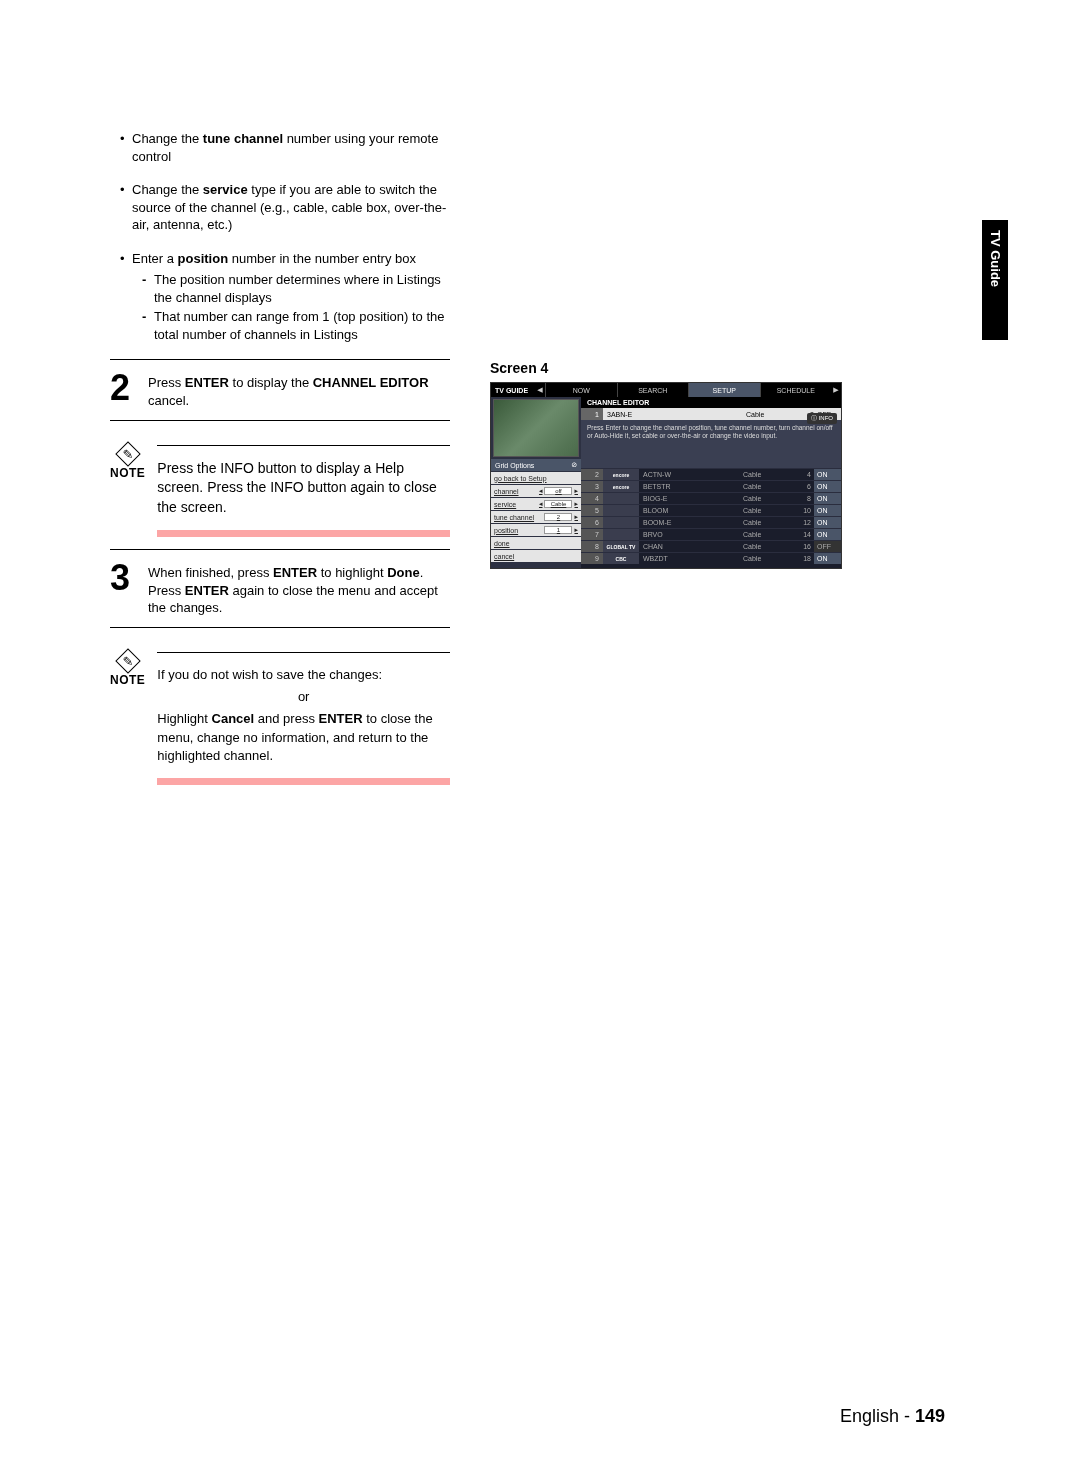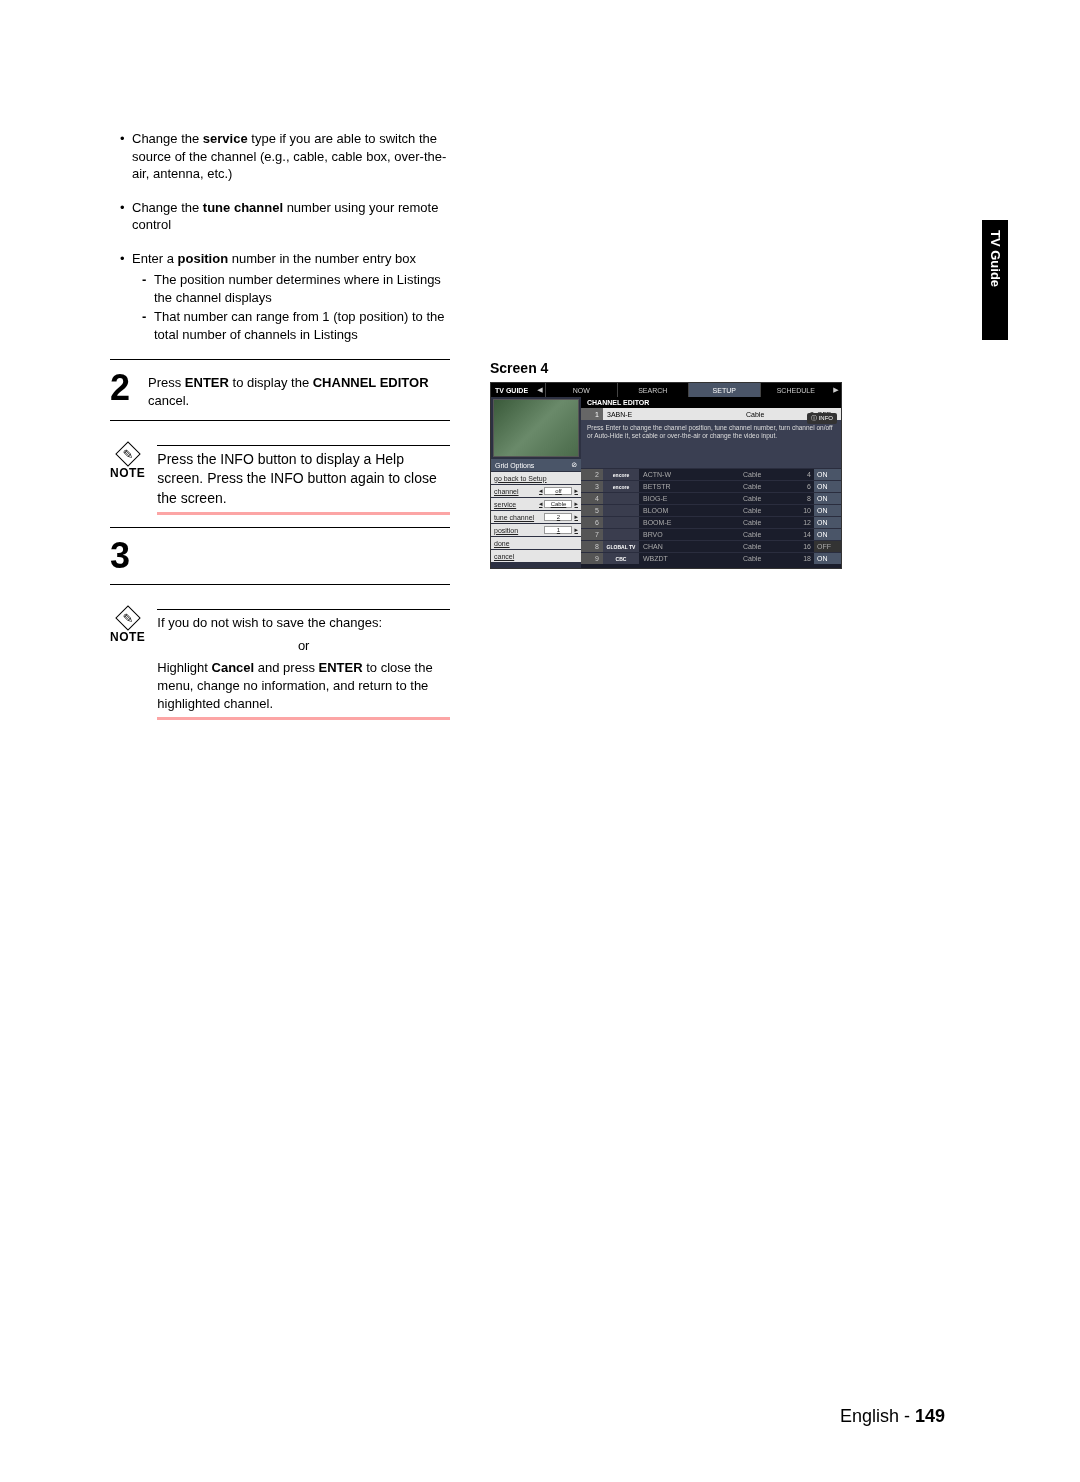--- a/index.html
+++ b/index.html
@@ -131,22 +131,22 @@
     font-size: 13px;
   }
   .note-label {
     font-size: 12px;
     font-weight: bold;
     letter-spacing: 0.5px;
   }
   .note-body {
     flex: 1;
     border-top: 1px solid #000;
-    border-bottom: 3px solid #fca5a5;
-    padding: 4px 0;
+    border-bottom: 7px solid #fca5a5;
+    padding: 13px 0;
     line-height: 1.4;
   }
   .note-body .or {
     text-align: center;
     margin: 4px 0;
   }
   .screen-label {
     font-size: 14px;
     font-weight: bold;
     margin-bottom: 6px;
@@ -310,24 +310,24 @@
 </head>
 <body>
 
 <div class="page">
   <div class="side-tab">TV Guide</div>
 
   <div class="columns">
     <div class="left-col">
       <ul class="bulleted">
         <li>
-          <span>Change the </span><b>service</b><span> type if you are able to switch the source of the channel (e.g., cable, cable box, over-the-air, antenna, etc.)</span>
+          <span>Change the </span><b>tune channel</b><span> number using your remote control</span>
         </li>
         <li>
-          <span>Change the </span><b>tune channel</b><span> number using your remote control</span>
+          <span>Change the </span><b>service</b><span> type if you are able to switch the source of the channel (e.g., cable, cable box, over-the-air, antenna, etc.)</span>
         </li>
         <li>
           <span>Enter a </span><b>position</b><span> number in the number entry box</span>
           <ul class="dashed">
             <li>The position number determines where in Listings the channel displays</li>
             <li>That number can range from 1 (top position) to the total number of channels in Listings</li>
           </ul>
         </li>
       </ul>
 
@@ -345,20 +345,24 @@
             </div>
           <div class="note-label">NOTE</div>
         </div>
         <div class="note-body">
           <span style="font-size:14px;">Press the INFO button to display a Help screen. Press the INFO button again to close the screen.</span>
         </div>
       </div>
 
       <div class="step-block">
         <div class="step-num">3</div>
+        <div class="step-text">
+          <span>When finished, press </span><b>ENTER</b><span> to highlight </span><b>Done</b><span>.</span>
+          <span>Press </span><b>ENTER</b><span> again to close the menu and accept the changes.</span>
+        </div>
       </div>
 
       <div class="note-block">
         <div class="note-icon">
           <div class="diamond">
               <span>✎</span>
             </div>
           <div class="note-label">NOTE</div>
         </div>
         <div class="note-body">

